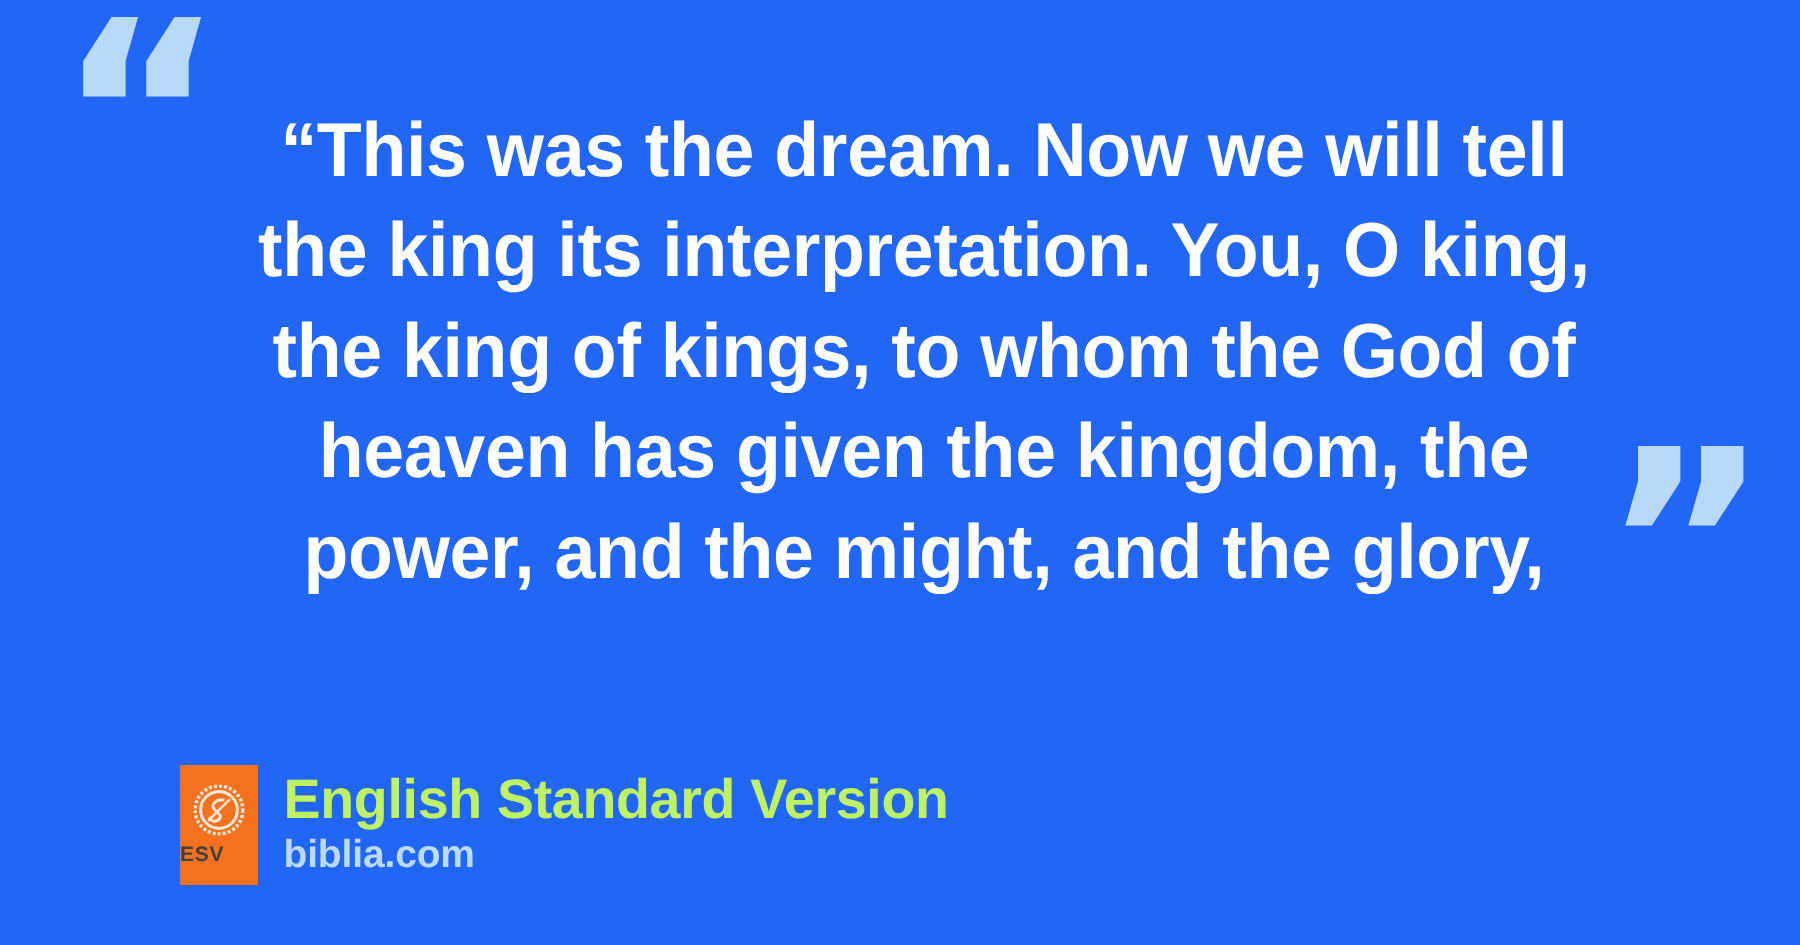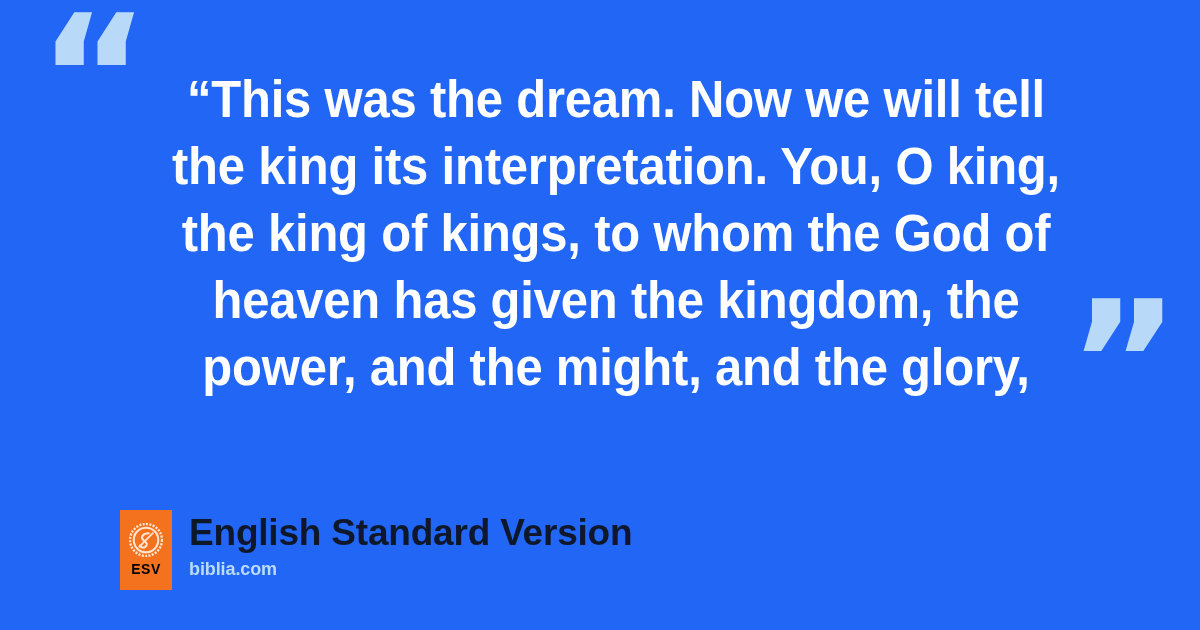--- a/index.html
+++ b/index.html
@@ -82,45 +82,44 @@
     top: 13px;
     transform: translateX(-50%);
     width: 34px;
     height: 34px;
   }
   #esv-logo-label {
     position: absolute;
     left: 0;
     right: 0;
     bottom: 13px;
-    text-align: center;
-    color: #000000;
+    color: #404040;
     font-family: "Liberation Sans", sans-serif;
     font-weight: 700;
     font-size: 14px;
     letter-spacing: 0.5px;
   }
   #attribution-text {
     margin-left: 17px;
     margin-top: 2px;
   }
   #version-name {
-    color: #0f172a;
+    color: #bef264;
     font-family: "Liberation Sans Narrow", "Liberation Sans", sans-serif;
     font-weight: 700;
     font-size: 37px;
     line-height: 42px;
     letter-spacing: -0.2px;
     white-space: nowrap;
   }
   #site-url {
     color: #badbf9;
     font-family: "Liberation Sans Narrow", "Liberation Sans", sans-serif;
     font-weight: 700;
-    font-size: 18px;
+    font-size: 26px;
     line-height: 30px;
     letter-spacing: -0.1px;
     white-space: nowrap;
   }
 </style>
 </head>
 <body>
 
 <div id="card">
 

